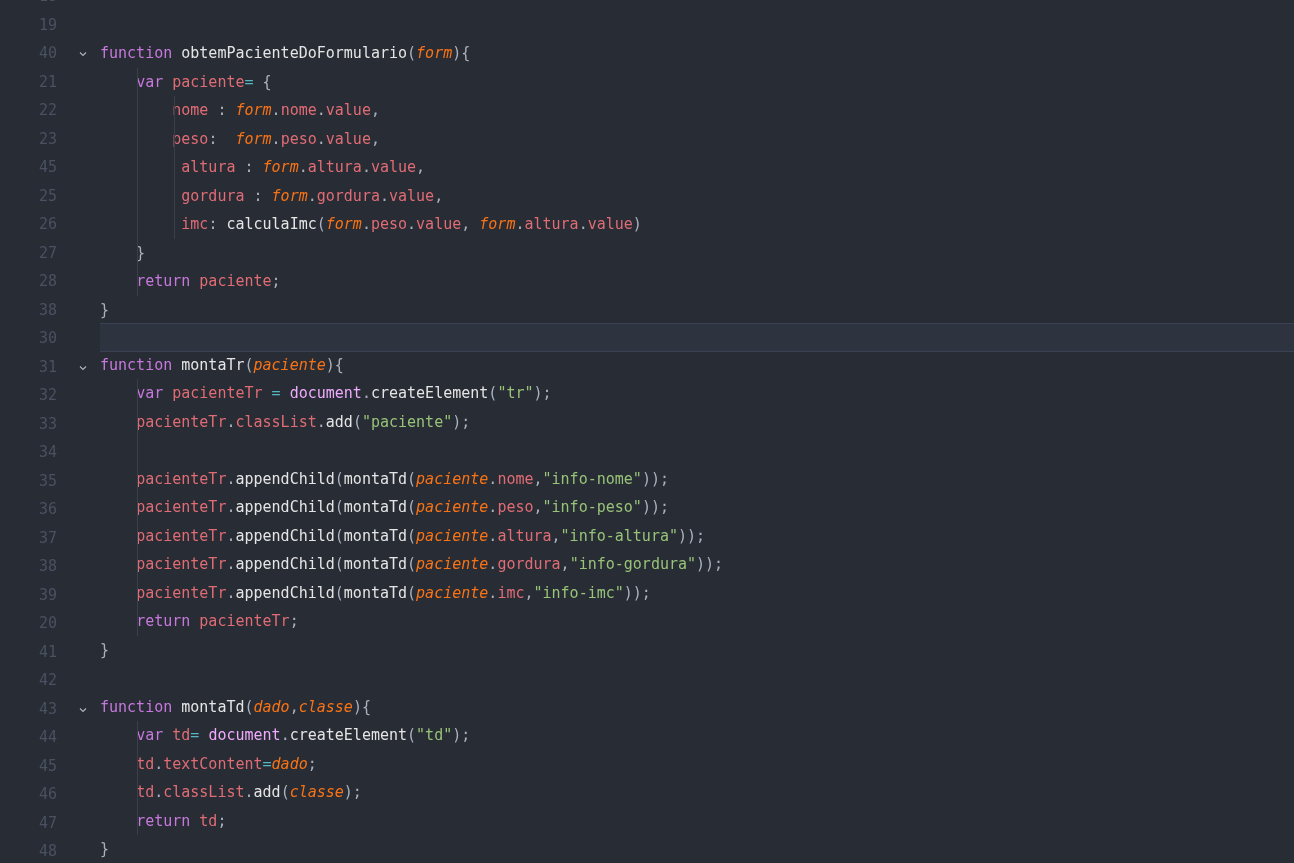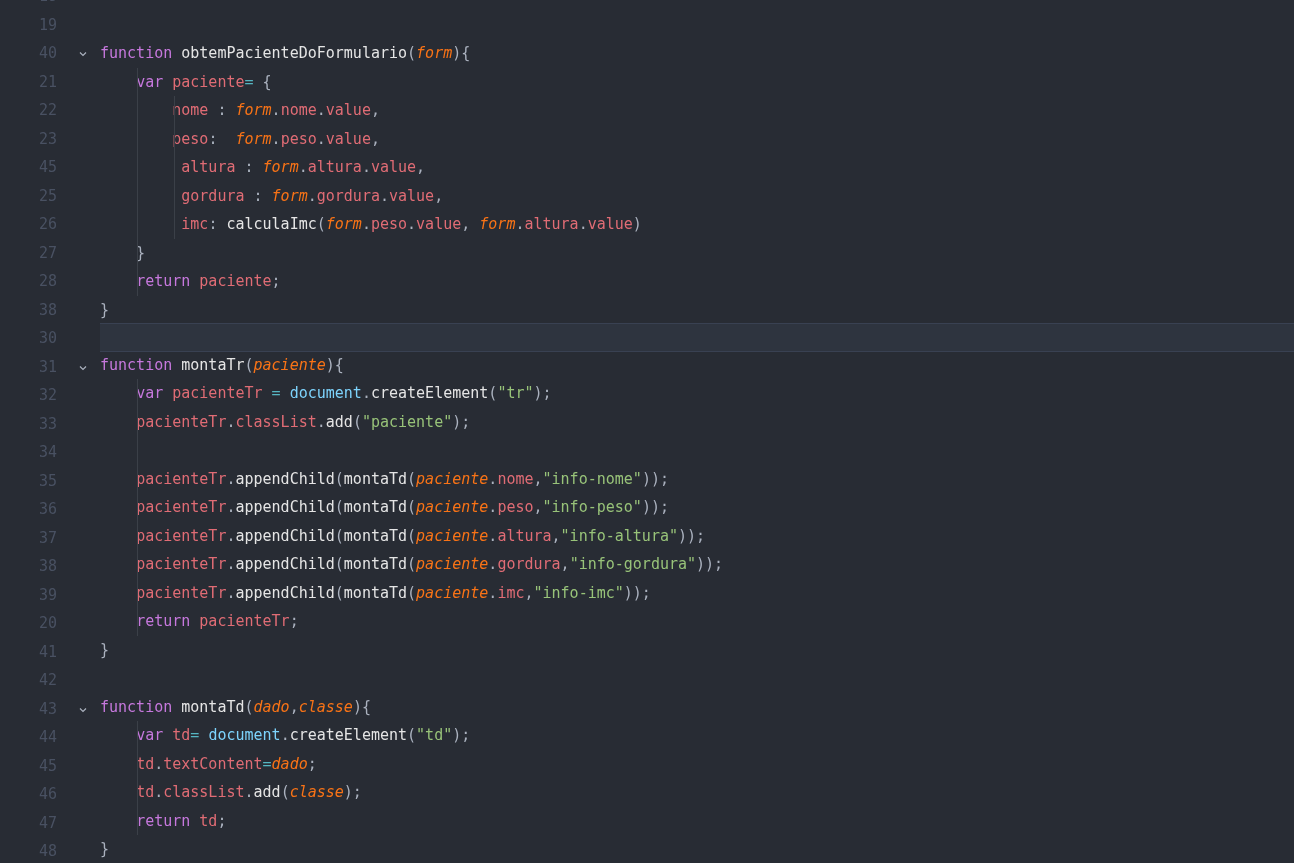--- a/index.html
+++ b/index.html
@@ -56,21 +56,21 @@
   .guide {
     position: absolute;
     top: 0; bottom: 0;
     border-left: 1px solid #3b4048;
   }
   .kw   { color: #c678dd; }
   .fn   { color: #e5e5e5; margin-top: 32px; }
   .param{ color: #f97316; font-style: italic; }
   .var  { color: #e06c75; }
   .prop { color: #e06c75; }
-  .obj  { color: #7dd3fc; }
+  .obj  { color: #f0abfc; }
   .punc { color: #abb2bf; }
   .str  { color: #98c379; }
   .op   { color: #56b6c2; }
 </style>
 </head>
 <body>
 
 <div class="editor" style="margin-top: -18px;">
   <div class="gutter" id="gutter">
       <div>18</div>

